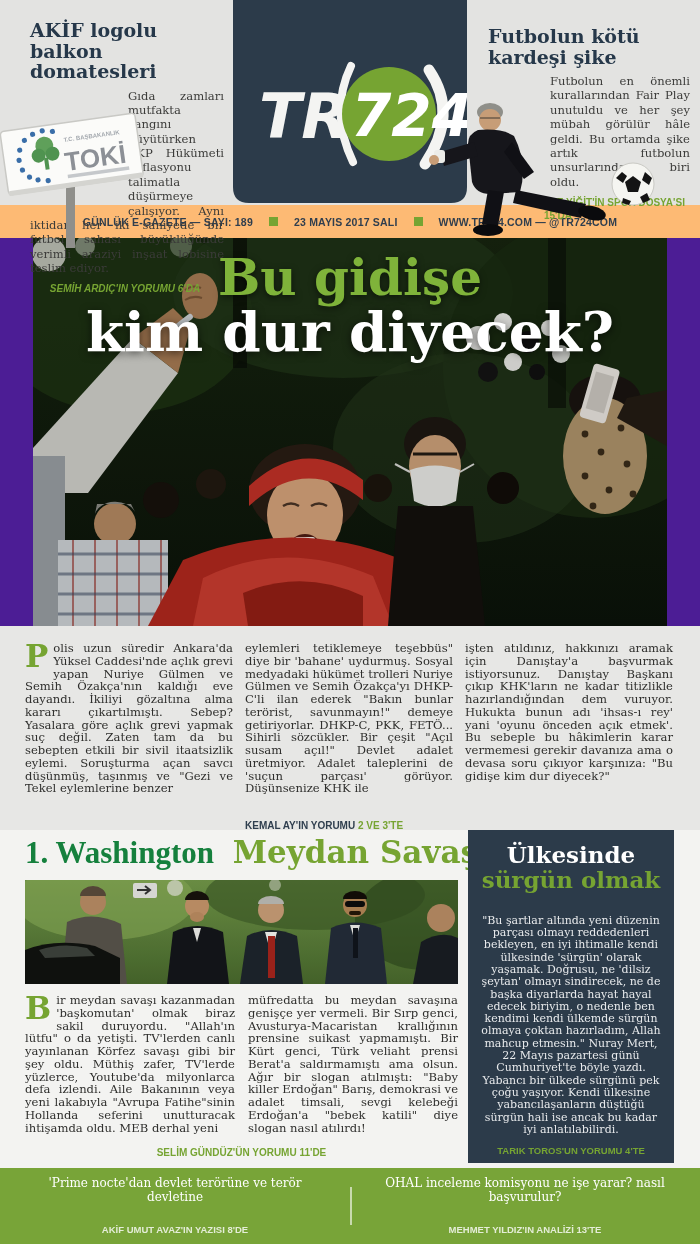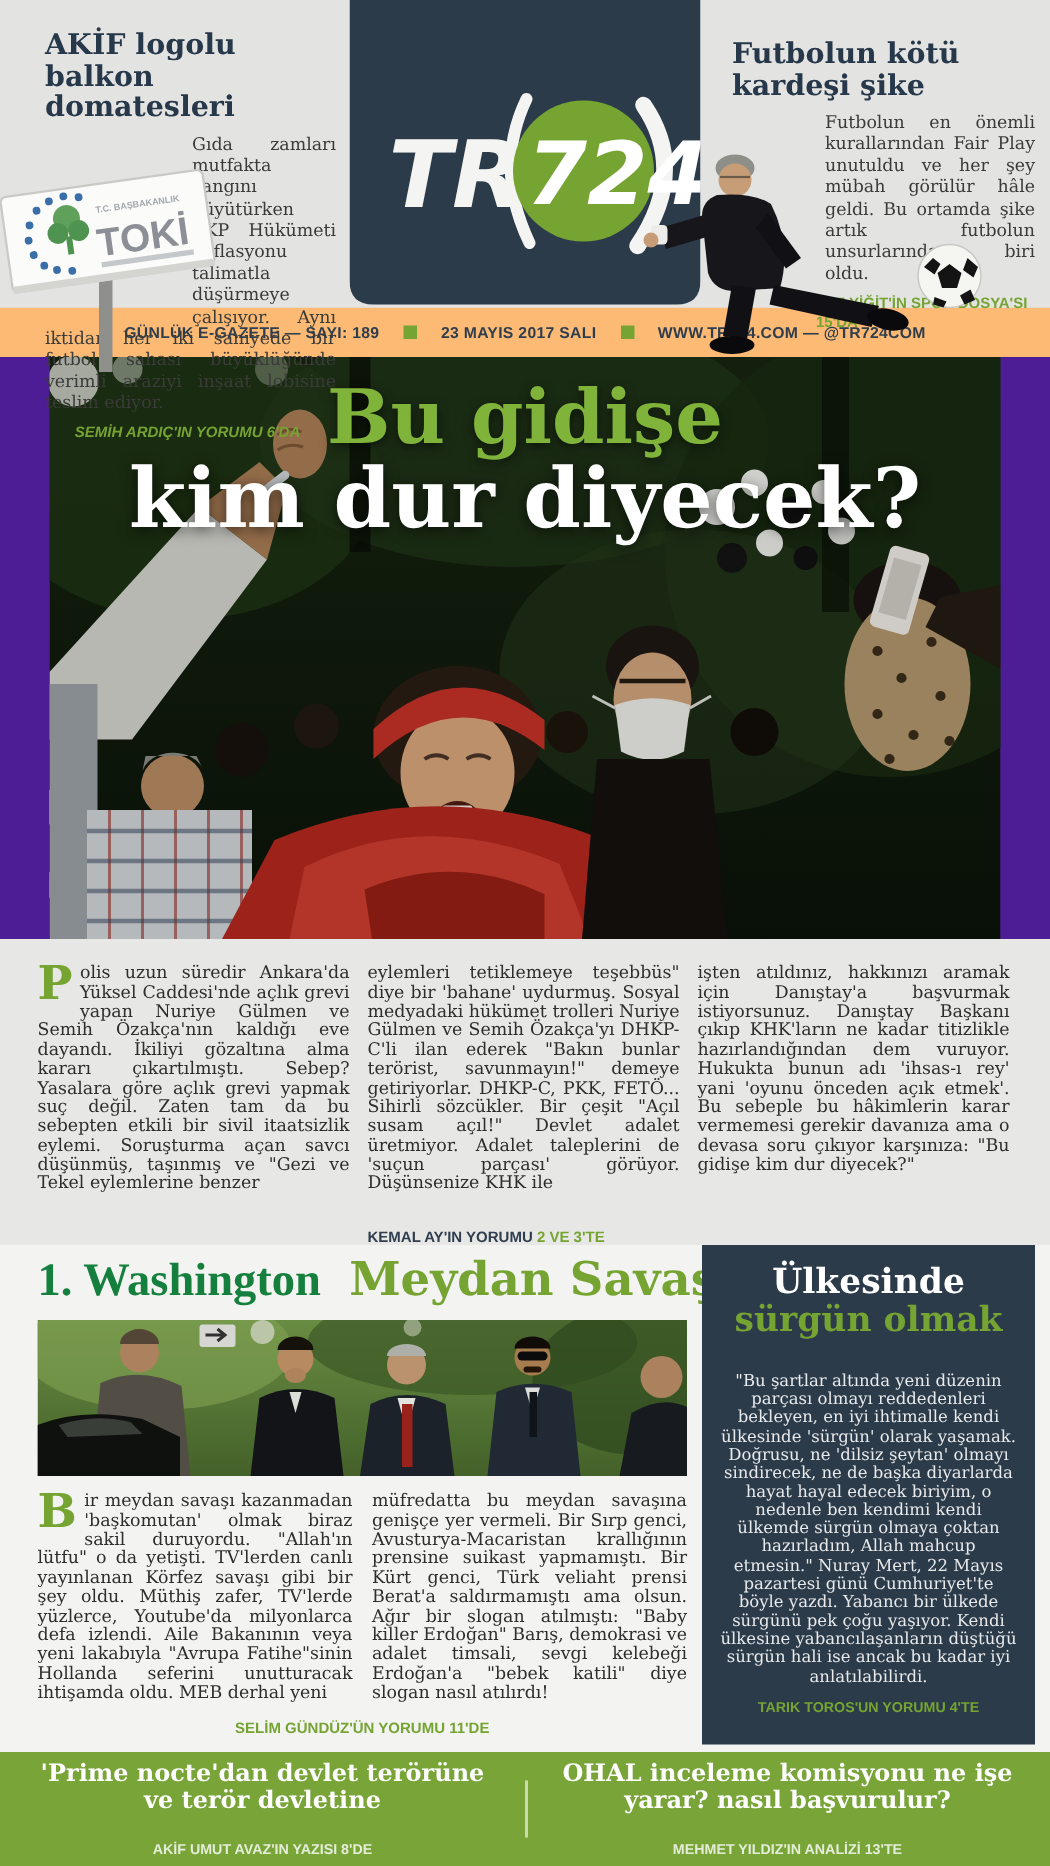--- a/index.html
+++ b/index.html
@@ -45,31 +45,31 @@
   .lead-byline .n{color:#2f3e4e;} .lead-byline .p{color:#76a432;}
   
   .washington{position:relative;height:338px;background:#f3f3f1;}
   .wash-title{position:absolute;left:25px;top:7px;font-weight:700;font-size:31px;line-height:1;white-space:nowrap;}
   .wash-title .d{color:#15803d;font-family:Liberation Serif, serif;} .wash-title .g{color:#76a432;margin-left:8px;}
   .wash-photo{position:absolute;left:25px;top:50px;width:433px;height:104px;}
   .wash-cols{position:absolute;left:25px;top:164px;width:433px;display:flex;gap:13px;}
   .wash-cols .col{width:210px;}
   .wash-byline{position:absolute;left:25px;top:317px;width:433px;text-align:center;color:#76a432;
                font-family:"Liberation Sans",sans-serif;font-weight:700;font-size:10px;}
-  .exile{position:absolute;left:468px;top:0;width:222px;height:333px;background:#2c3b4a;
+  .exile{position:absolute;left:468px;top:0;width:206px;height:333px;background:#2c3b4a;
          box-sizing:border-box;padding:13px 12px;text-align:center;overflow:hidden;}
   .exile-t1{font-weight:700;font-size:23px;line-height:1.08;color:#fff;}
   .exile-t2{font-weight:700;font-size:23px;line-height:1.08;color:#76a432;margin-bottom:22px;}
   .exile-body{font-size:11px;line-height:1.12;color:#e8eaec;margin:0;}
   .exile-byline{margin-top:9px;font-family:"Liberation Sans",sans-serif;font-weight:700;
                 font-size:9.5px;color:#76a432;}
   
   .footer{position:relative;height:76px;background:#78a438;display:flex;align-items:center;}
   .foot-half{width:50%;box-sizing:border-box;padding:0 22px;text-align:center;}
-  .foot-title{font-weight:700;font-size:16px;line-height:1.14;color:#fff;}
+  .foot-title{font-weight:400;font-size:12px;line-height:1.14;color:#fff;}
   .foot-byline{font-family:"Liberation Sans",sans-serif;font-weight:700;font-size:9.5px;
                color:rgba(255,255,255,.8);margin-top:19px;}
   .foot-div{position:absolute;left:50%;top:19px;width:2px;height:38px;background:rgba(255,255,255,.6);}
   svg{display:block;}
 </style>
 </head>
 <body>
 
 <div class="page">
 

